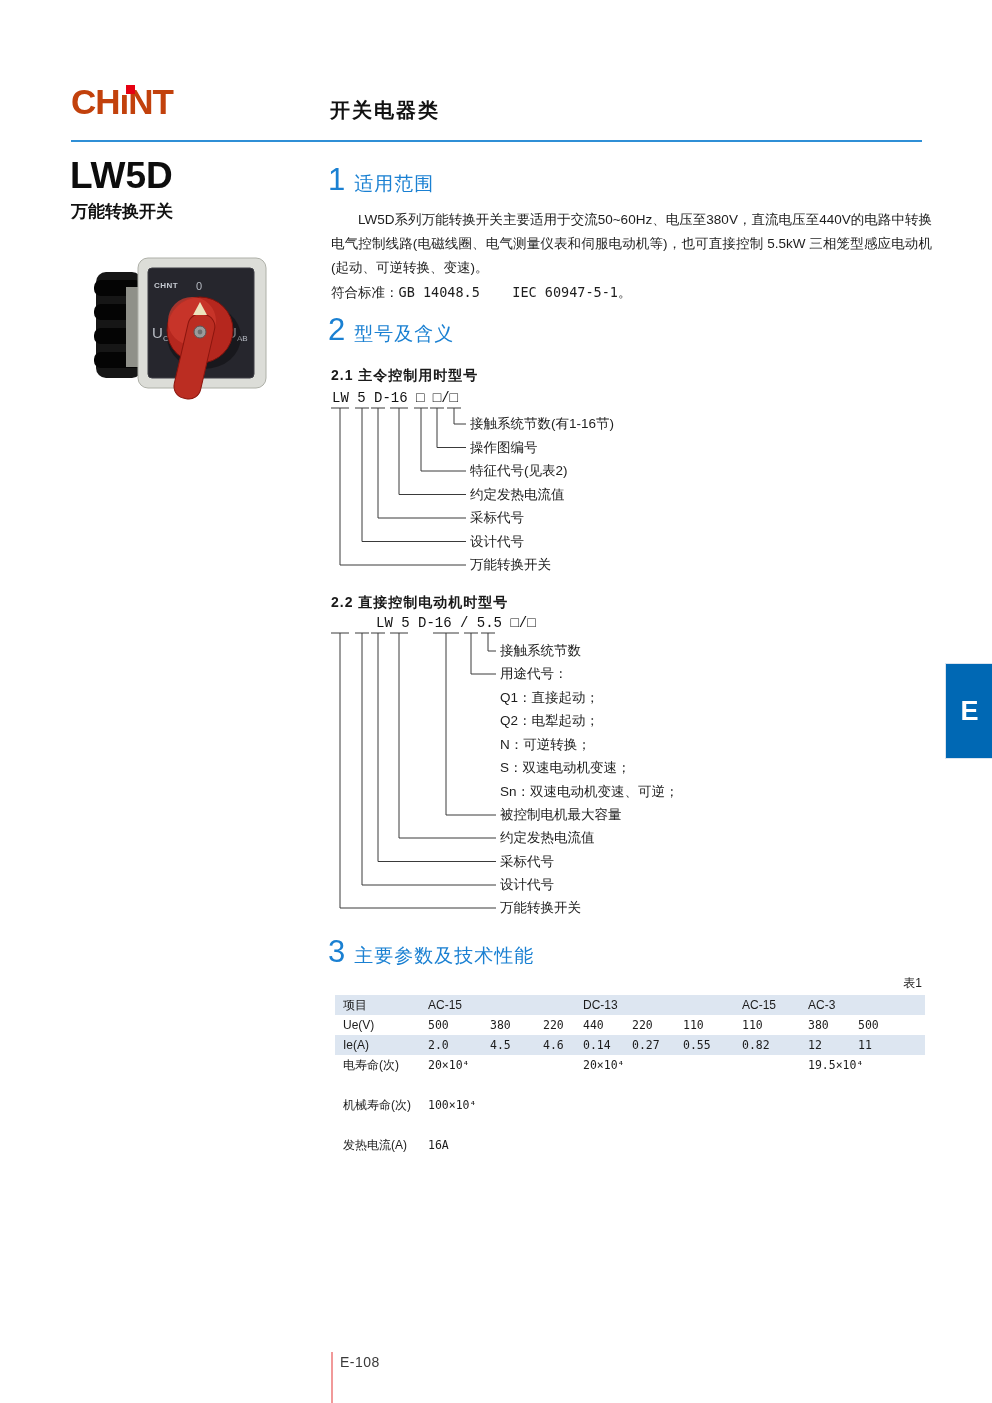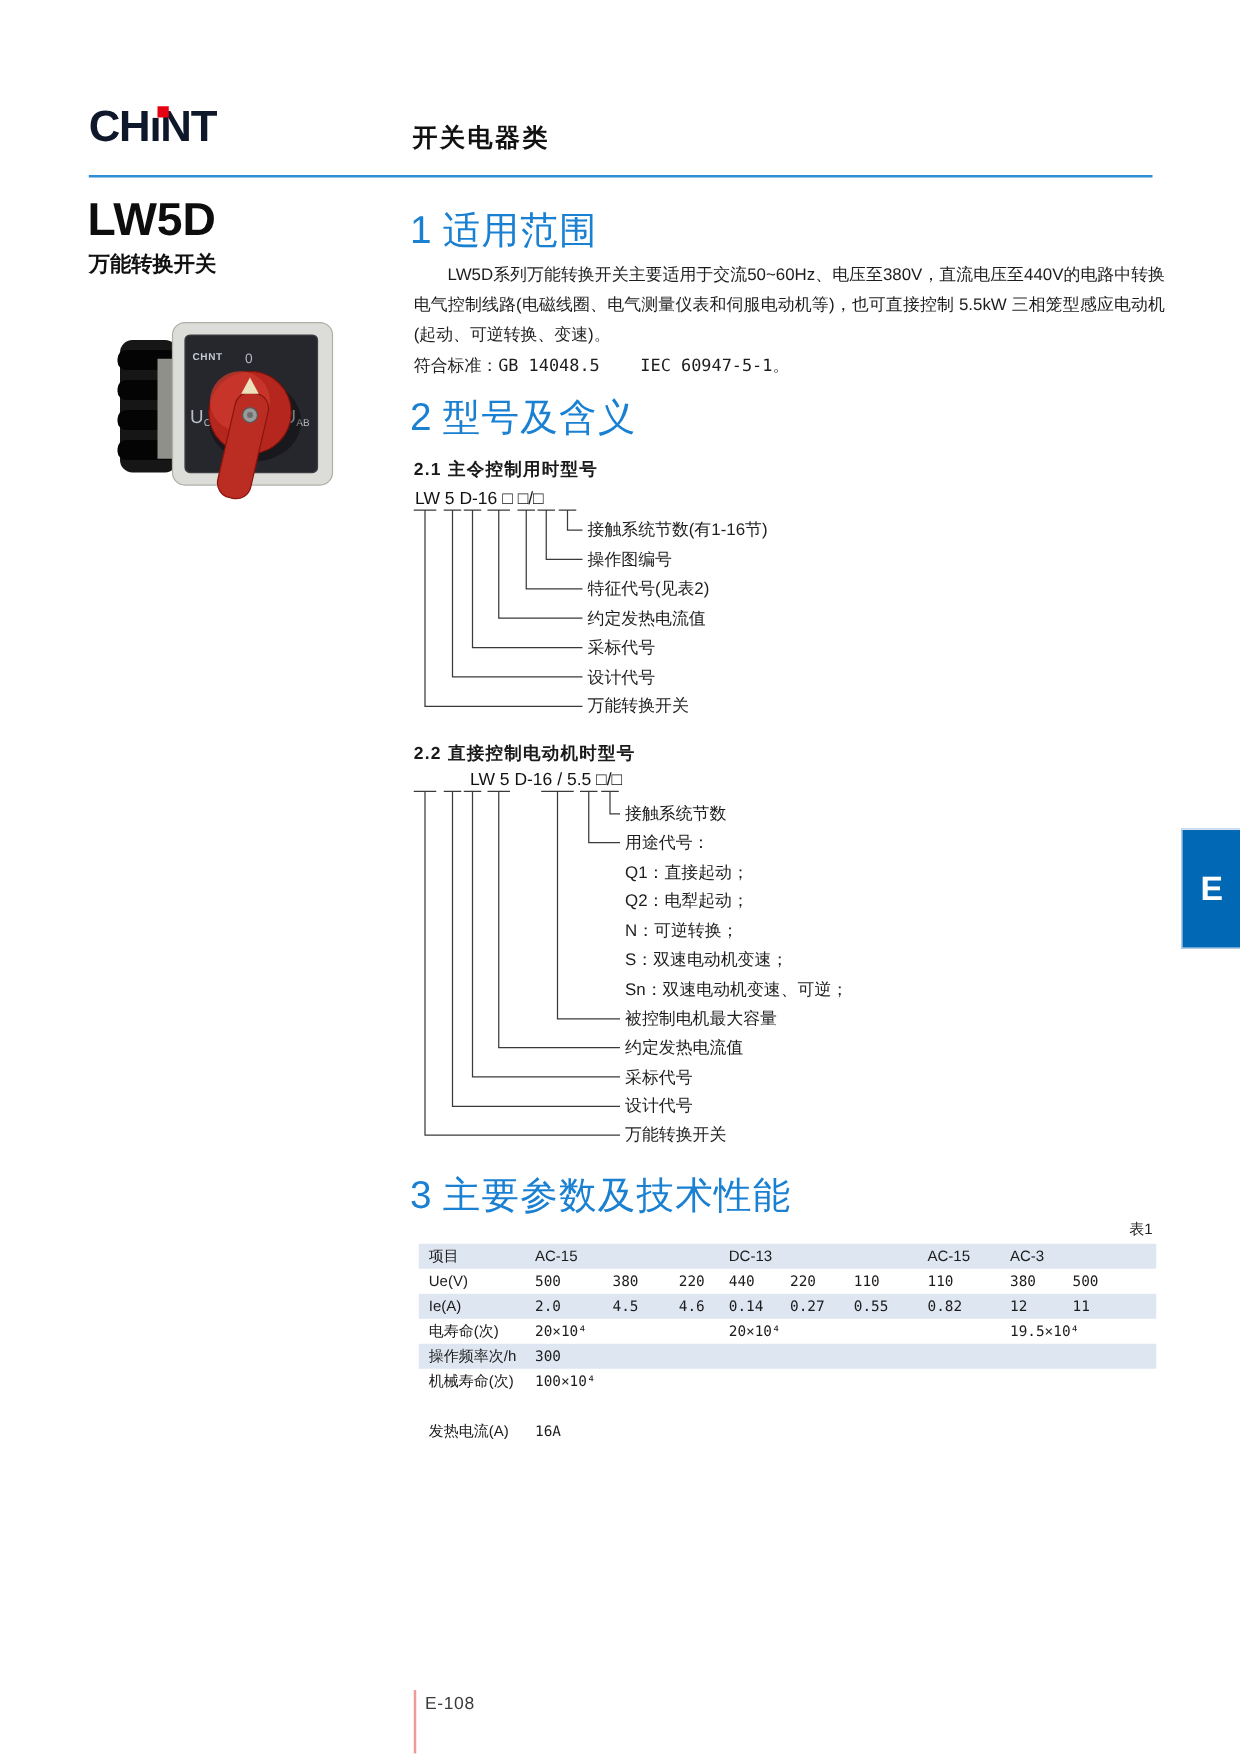--- a/index.html
+++ b/index.html
@@ -1,40 +1,40 @@
 <!DOCTYPE html>
 <html><head>
 <meta charset="utf-8">
 <style>
   html,body{margin:0;padding:0;background:#fff;}
   .page{position:relative;width:992px;height:1403px;background:#ffffff;overflow:hidden;
         font-family:"Liberation Sans",sans-serif;color:#222;}
   
   .logo{position:absolute;left:71px;top:84px;font-size:35px;font-weight:800;
-        color:#0f172a;letter-spacing:-1px;line-height:1;}
+        color:#c2410c;letter-spacing:-1px;line-height:1;}
   .logo .dot{position:absolute;left:55px;top:1px;width:9px;height:9px;background:#e60012;display:block;}
   .category{position:absolute;left:330px;top:97px;font-size:20px;font-weight:bold;color:#111;letter-spacing:2px;}
   .rule{position:absolute;left:71px;top:140px;width:851px;height:2px;background:#2f8fd6;}
   
   .series{position:absolute;left:70px;top:156px;font-size:37px;font-weight:800;color:#0d0d0d;line-height:1.1;}
   .series-name{position:absolute;left:71px;top:200px;font-size:17px;font-weight:bold;color:#111;}
   .prod{position:absolute;left:86px;top:242px;width:190px;height:160px;}
   
   .sec-head{position:absolute;left:328px;display:flex;align-items:baseline;gap:9px;color:#1a80d2;}
   .sec-num{font-size:31px;line-height:1;}
-  .sec-title{font-size:30px;letter-spacing:1px;}
+  .sec-title{font-size:19px;letter-spacing:1px;}
   
   .body1{position:absolute;left:331px;top:208px;width:601px;font-size:13.5px;line-height:24px;
          text-align:justify;text-indent:2em;color:#1d1d1d;}
   .standards{position:absolute;left:331px;top:284px;font-size:13.5px;color:#1d1d1d;
              white-space:pre;font-family:"DejaVu Sans Mono","Liberation Sans",monospace;}
   
   .subhead{position:absolute;left:331px;font-size:14px;font-weight:bold;color:#1a1a1a;letter-spacing:1px;}
   .model{position:absolute;left:332px;font-size:14px;color:#111;white-space:pre;
-         font-family:Liberation Sans, sans-serif;}
+         font-family:Liberation Mono, monospace;}
   .dlines{position:absolute;}
   .dlines path{stroke:#3a3a3a;stroke-width:1;fill:none;}
   .dlabel{position:absolute;height:18px;line-height:18px;font-size:13.5px;color:#1d1d1d;white-space:pre;}
   .l1{left:470px;}
   .l2{left:500px;}
   
   .table-tag{position:absolute;left:830px;top:975px;width:92px;text-align:right;font-size:12px;color:#222;}
   .ptable{position:absolute;left:335px;top:995px;width:590px;height:160px;}
   .trow{position:absolute;left:0;width:590px;height:20px;}
   .trow.shade{background:#dde6f1;}
@@ -179,24 +179,20 @@
         <span class="tcell" style="left: 407px;">0.82</span>
         <span class="tcell" style="left: 473px;">12</span>
         <span class="tcell" style="left: 523px;">11</span>
       </div>
       <div class="trow" style="top: 60px;">
         <span class="tlabel" style="left: 8px;">电寿命(次)</span>
         <span class="tcell" style="left: 93px;">20×10⁴</span>
         <span class="tcell" style="left: 248px;">20×10⁴</span>
         <span class="tcell" style="left: 473px;">19.5×10⁴</span>
       </div>
-      <div class="trow shade" style="top: 80px;">
-        <span class="tlabel" style="left: 8px;">操作频率次/h</span>
-        <span class="tcell" style="left: 93px;">300</span>
-      </div>
       <div class="trow" style="top: 100px;">
         <span class="tlabel" style="left: 8px;">机械寿命(次)</span>
         <span class="tcell" style="left: 93px;">100×10⁴</span>
       </div>
       <div class="trow" style="top: 140px;">
         <span class="tlabel" style="left: 8px;">发热电流(A)</span>
         <span class="tcell" style="left: 93px;">16A</span>
       </div>
     </div>
 

